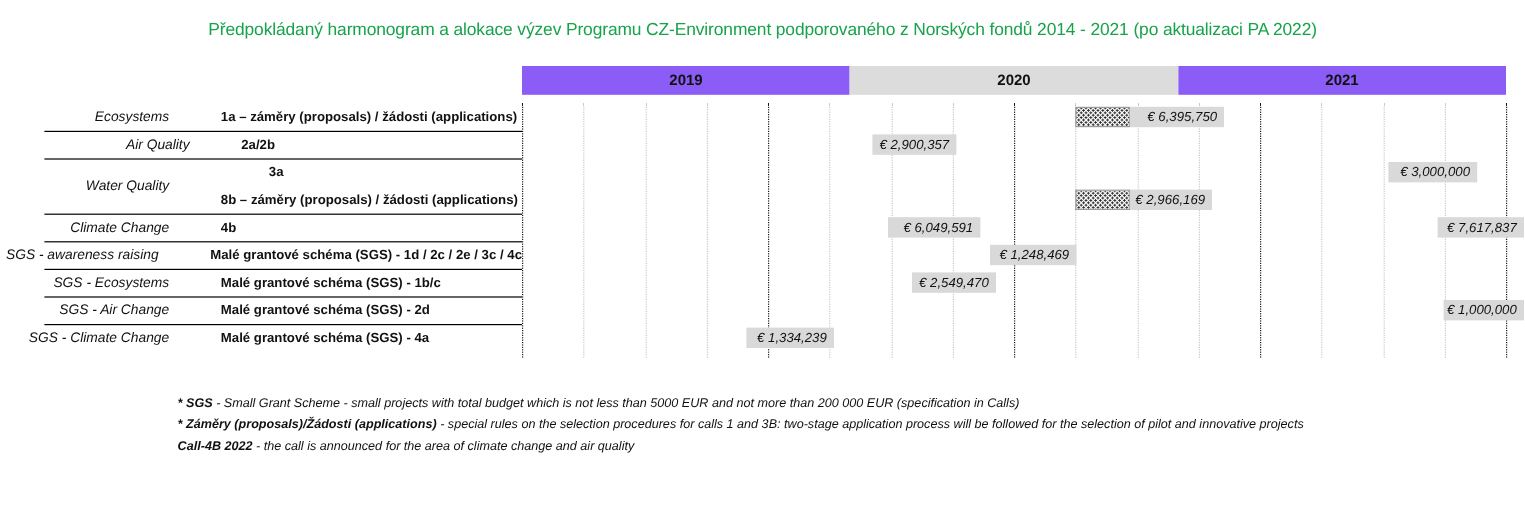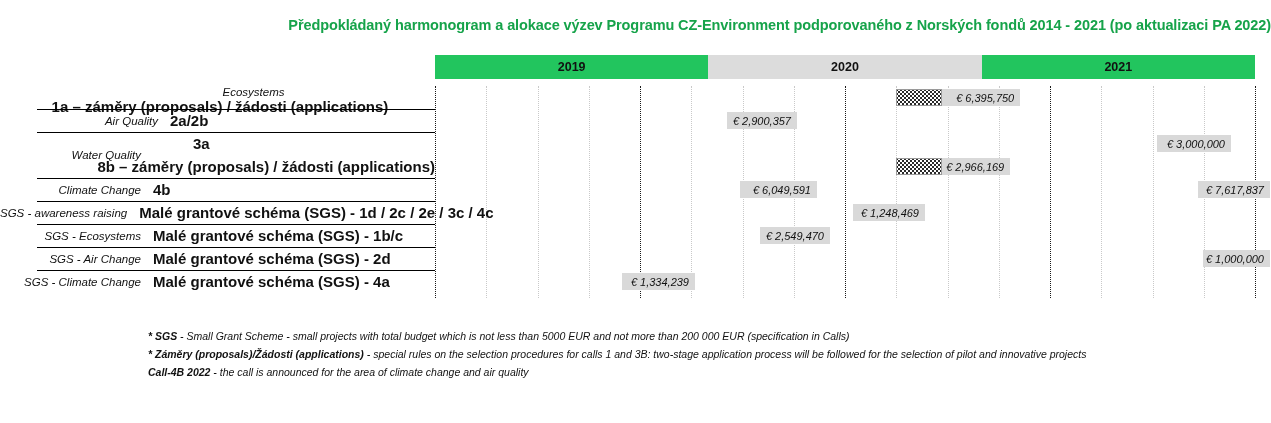--- a/index.html
+++ b/index.html
@@ -14,23 +14,23 @@
     font-family: "Liberation Sans", sans-serif;
     overflow: hidden;
   }
 
   
   #chart-title {
     position: absolute;
     left: 0;
     top: 17px;
     width: 1271px;
-    text-align: right;
+    text-align: center;
     font-size: 14.5px;
-    font-weight: bold;
+    font-weight: normal;
     color: #16a34a;
     letter-spacing: -0.1px;
     white-space: nowrap;
   }
 
   
   #year-header {
     position: absolute;
     left: 435px;
     top: 55px;
@@ -40,21 +40,21 @@
   }
   .year-cell {
     flex: 1 1 0;
     display: flex;
     align-items: center;
     justify-content: center;
     font-size: 12.5px;
     font-weight: bold;
     color: #111111;
   }
-  .year-cell.dark  { background: #22c55e; }
+  .year-cell.dark  { background: #8b5cf6; }
   .year-cell.light { background: #dcdcdc; }
 
   
   #plot-area {
     position: absolute;
     left: 435px;
     top: 86px;
     width: 820px;
     height: 212px;
   }
@@ -91,25 +91,26 @@
     text-align: right;
     font-size: 11.5px;
     font-style: italic;
     color: #111111;
     white-space: nowrap;
     box-sizing: border-box;
   }
   .label-row .call {
     flex: 1;
     padding-left: 5px;
-    font-size: 15px;
+    font-size: 11px;
     font-weight: bold;
     color: #111111;
     white-space: nowrap;
     box-sizing: border-box;
+    margin-left: 31px;
   }
   .rule {
     position: absolute;
     left: 37px;
     width: 398px;
     height: 0;
     border-top: 1px solid #000000;
   }
   .cat-span {
     position: absolute;
@@ -210,32 +211,32 @@
   <div class="bar" style="left:292px; top:26px; width:70px;">€ 2,900,357</div>
 
   <div class="bar" style="left:722px; top:49px; width:74px;">€ 3,000,000</div>
 
   <div class="bar-hatch" style="left:461.25px; top:72px; width:46px;"></div>
   <div class="bar" style="left:507.25px; top:72px; width:68px;">€ 2,966,169</div>
 
   <div class="bar" style="left:305px; top:95px; width:77px;">€ 6,049,591</div>
   <div class="bar" style="left:763px; top:95px; width:72px;">€ 7,617,837</div>
 
-  <div class="bar" style="left:390px; top:118px; width:72px;margin-left:28px;">€ 1,248,469</div>
+  <div class="bar" style="left:390px; top:118px; width:72px;">€ 1,248,469</div>
 
   <div class="bar" style="left:325px; top:141px; width:70px;">€ 2,549,470</div>
 
   <div class="bar" style="left:768px; top:164px; width:67px;">€ 1,000,000</div>
 
   <div class="bar" style="left:187px; top:187px; width:73px;">€ 1,334,239</div>
 </div>
 
 <div id="row-labels">
 
-  <div class="label-row" style="top:0px; height:23px;flex-direction:column;">
+  <div class="label-row" style="top:0px; height:23px;">
     <div class="cat">Ecosystems</div>
     <div class="call">1a – záměry (proposals) / žádosti (applications)</div>
   </div>
   <div class="rule" style="top:23px;"></div>
 
   <div class="label-row" style="top:23px; height:23px;padding-left:17px;">
     <div class="cat">Air Quality</div>
     <div class="call">2a/2b</div>
   </div>
   <div class="rule" style="top:46px;"></div>

